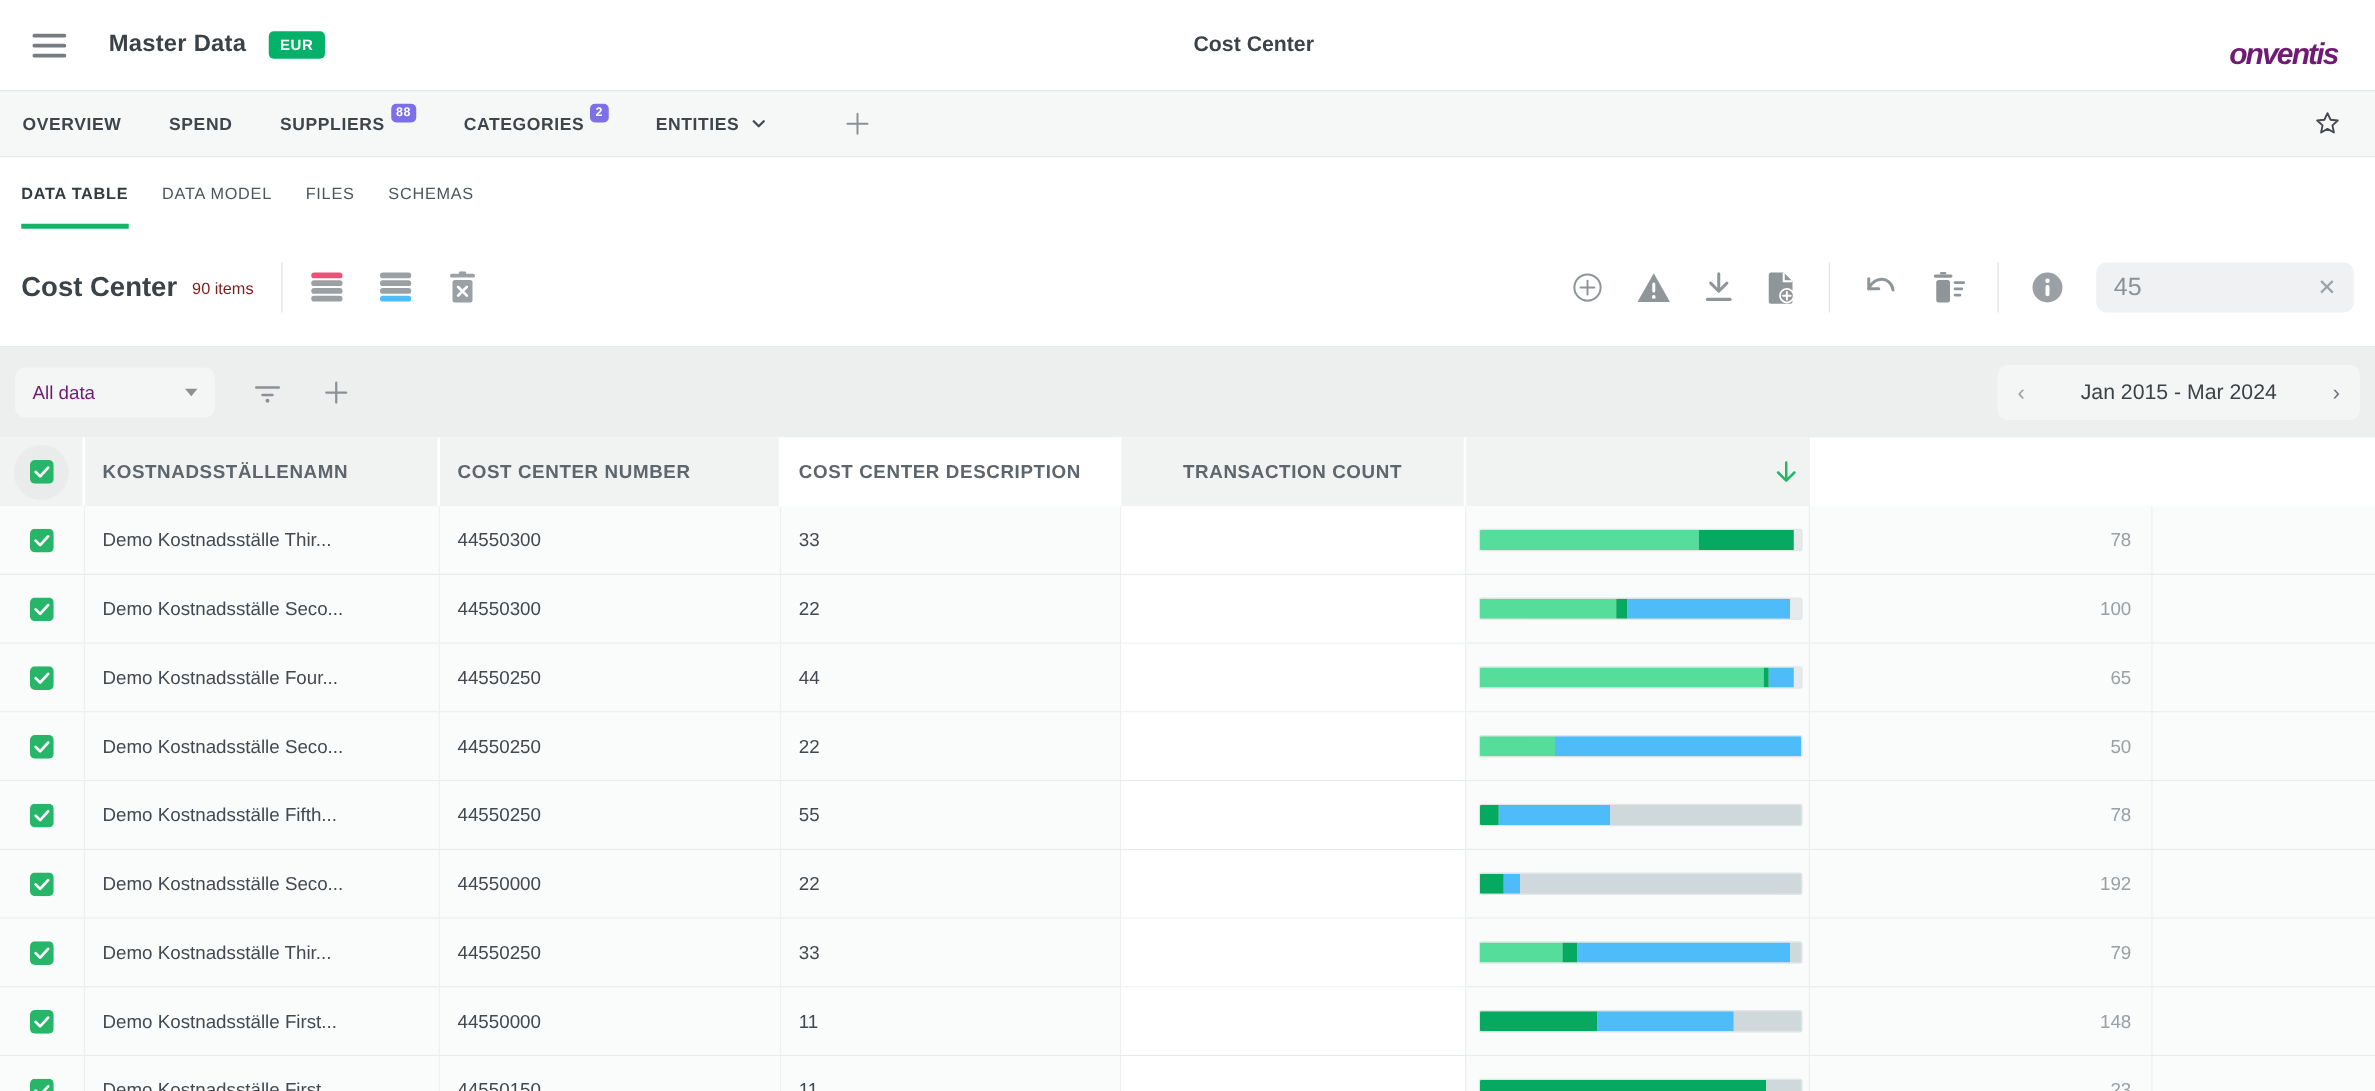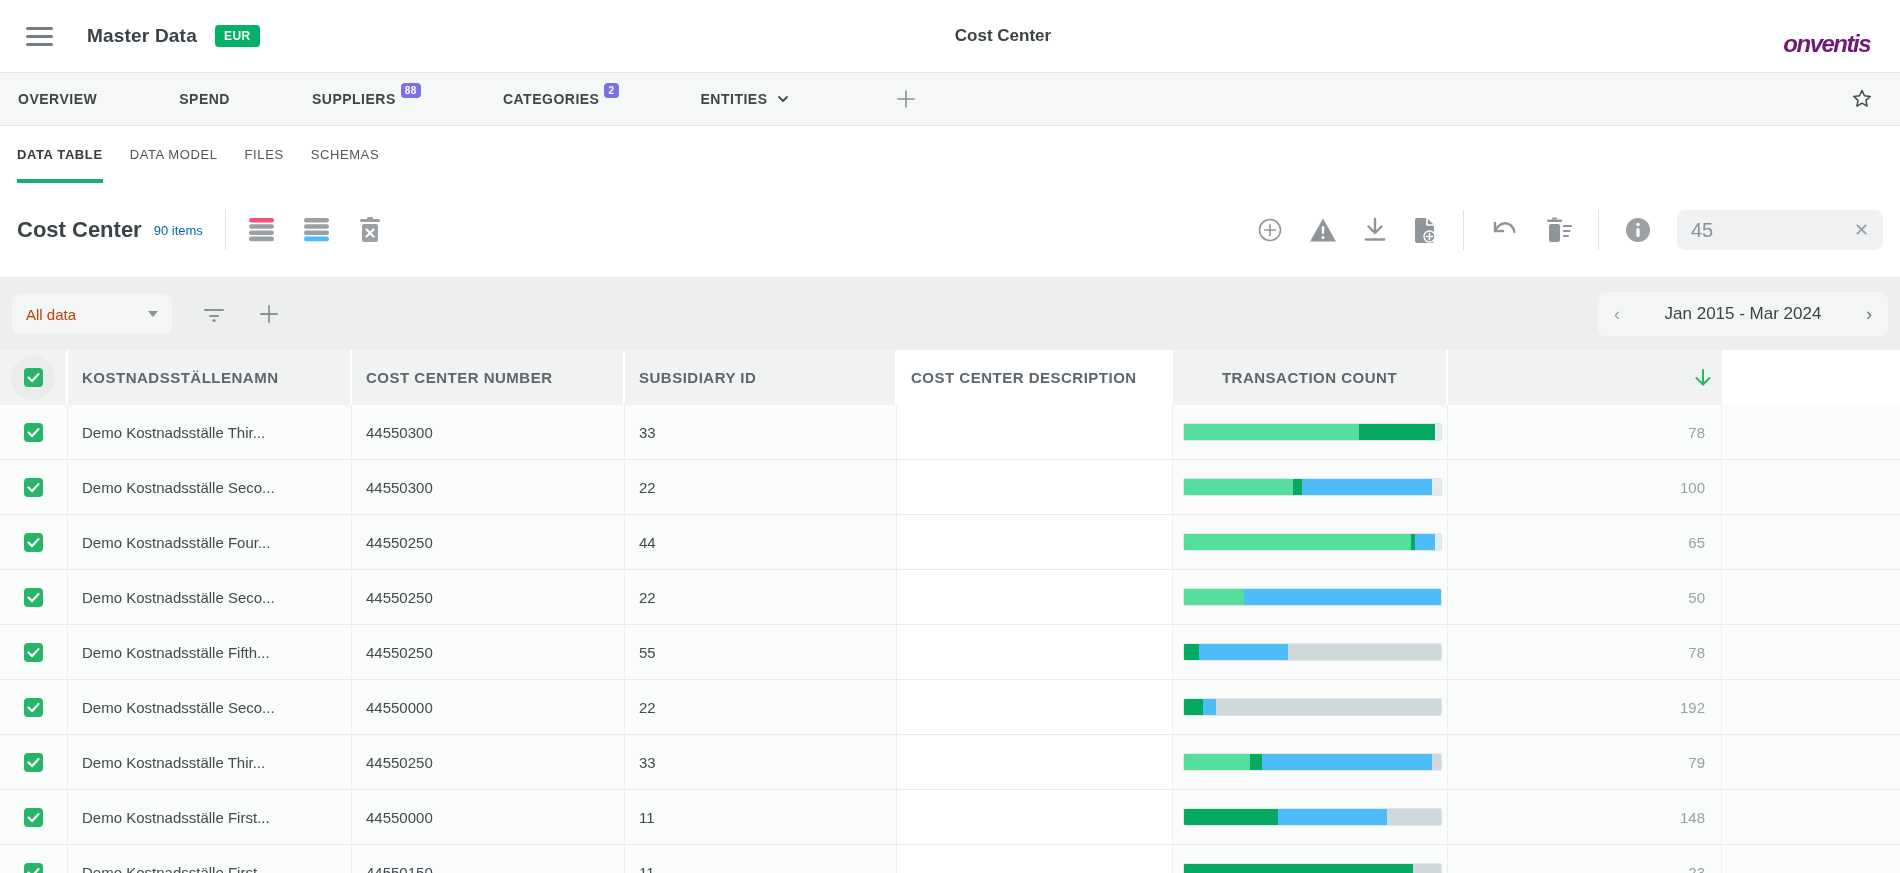--- a/index.html
+++ b/index.html
@@ -9,48 +9,48 @@
   
   .topbar { height:72px; display:flex; align-items:center; padding:0 26px; position:relative; background:#fff; }
   .hamburger { width:27px; display:flex; flex-direction:column; gap:5px; cursor:pointer; }
   .hamburger span { display:block; height:3px; border-radius:2px; background:#767d82; }
   .brand { font-size:19px; font-weight:bold; color:#3a4147; margin-left:34px; letter-spacing:0.2px; }
   .badge-eur { background:#04B168; color:#fff; font-size:12px; font-weight:bold; padding:4px 9px; border-radius:4px; margin-left:18px; letter-spacing:0.5px; }
   .center-title { position:absolute; left:1003px; transform:translateX(-50%); font-size:17px; font-weight:bold; color:#3c4347; }
   .logo { margin-left:auto; font-size:24px; font-weight:bold; font-style:italic; color:#701a75; letter-spacing:-1.5px; padding-right:4px;margin-top:16px; }
 
   
-  .navbar { height:54px; background:#f6f7f7; border-top:1px solid #e5e7e7; border-bottom:1px solid #e5e7e7; display:flex; align-items:center; padding:0 18px;gap:44px; }
+  .navbar { height:54px; background:#f6f7f7; border-top:1px solid #e5e7e7; border-bottom:1px solid #e5e7e7; display:flex; align-items:center; padding:0 18px; }
   .nav-tab { display:flex; align-items:flex-start; gap:5px; font-size:14px; font-weight:bold; letter-spacing:0.5px; color:#3f464b; margin-right:38px; cursor:pointer; }
   .nav-badge { background:#7D6FE8; color:#fff; font-size:10px; font-weight:bold; border-radius:4px; padding:2px 4px; transform:translateY(-8px); }
   .nav-tab .chev { align-self:center; margin-left:2px; }
   .nav-plus { color:#8b9196; margin-left:22px; cursor:pointer; display:flex; }
   .nav-star { margin-left:auto; margin-right:8px; cursor:pointer; display:flex; }
 
   
   .subtabs { height:57px; background:#fff; display:flex; align-items:stretch; padding:0 17px; }
   .subtab { display:flex; align-items:center; font-size:13px; letter-spacing:0.6px; color:#4d565c; margin-right:27px; border-bottom:4px solid transparent; padding-top:4px; cursor:pointer; }
   .subtab.active { color:#343b40; font-weight:bold; border-bottom-color:#17B26A; }
 
   
   .toolbar-row { height:95px; background:#fff; border-bottom:1px solid #e4e6e6; display:flex; align-items:center; padding:0 17px; }
   .page-title { font-size:22px; font-weight:bold; color:#3c4347; }
-  .item-count { font-size:13px; color:#0369a1; margin-left:12px; }
+  .item-count { font-size:13px; color:#7f1d1d; margin-left:12px; }
   .vdiv { width:1px; height:40px; background:#e0e2e3; margin:0 22px; }
   .icon-btn { display:flex; align-items:center; justify-content:center; cursor:pointer; }
   .left-icons { display:flex; align-items:center; gap:28px; }
   .right-icons { margin-left:auto; display:flex; align-items:center; gap:26px; }
   .search-box { width:206px; height:40px; background:#f0f1f2; border-radius:8px; display:flex; align-items:center; padding:0 14px; }
   .search-box input { border:none; outline:none; background:transparent; width:150px; font-size:20px; color:#8b9196; font-family:"Liberation Sans",sans-serif; }
   .clear-x { margin-left:auto; color:#9aa0a4; font-size:18px; cursor:pointer; line-height:1; }
 
   
   .filter-row { height:72px; background:#edefef; display:flex; align-items:center; padding:0 12px; }
   .pill { background:#f4f5f5; border-radius:8px; display:flex; align-items:center; cursor:pointer; }
-  .pill-alldata { width:160px; height:40px; padding:0 14px; justify-content:space-between; font-size:15px; color:#c2410c; }
+  .pill-alldata { width:160px; height:40px; padding:0 14px; justify-content:space-between; font-size:15px; color:#701a75; }
   .caret-down { width:0; height:0; border-left:5px solid transparent; border-right:5px solid transparent; border-top:6px solid #8b9196; }
   .filter-ic { margin-left:30px; }
   .plus-ic { margin-left:32px; }
   .date-pill { margin-left:auto; width:290px; height:44px; padding:0 16px; justify-content:space-between; font-size:17px; color:#3c4347; }
   .date-pill .nav-arrow { color:#9aa0a4; font-size:18px; }
 
   
   .grid-row { display:grid; grid-template-columns:68px 284px 273px 272px 276px 275px 274px 178px; }
   .thead { height:55px; }
   .th { background:#f1f2f2; display:flex; align-items:center; padding:0 14px; font-size:15px; font-weight:bold; color:#5d666c; letter-spacing:0.5px; border-right:2px solid #fff; }
@@ -250,21 +250,20 @@
     <div class="th c-check">
       <span class="check-halo">
         <svg class="cb" width="19" height="19" viewBox="0 0 19 19">
             <rect width="19" height="19" rx="4" fill="#27B56A"></rect>
             <path d="M4.5 9.5 l3.6 3.6 6.4-7" stroke="#fff" stroke-width="2.2" fill="none" stroke-linecap="round" stroke-linejoin="round"></path>
           </svg>
       </span>
     </div>
     <div class="th c-name">KOSTNADSSTÄLLENAMN</div>
     <div class="th c-num">COST CENTER NUMBER</div>
-    <div class="th c-sub">SUBSIDIARY ID</div>
     <div class="th c-desc">COST CENTER DESCRIPTION</div>
     <div class="th c-tx">TRANSACTION COUNT</div>
     <div class="th c-last">
       <svg width="22" height="22" viewBox="0 0 22 22">
           <path d="M11 3 v14 M4.5 11 l6.5 6.5 6.5-6.5" fill="none" stroke="#27B56A" stroke-width="2" stroke-linecap="round" stroke-linejoin="round"></path>
         </svg>
     </div>
   </div>
 
   <div id="tbody">

